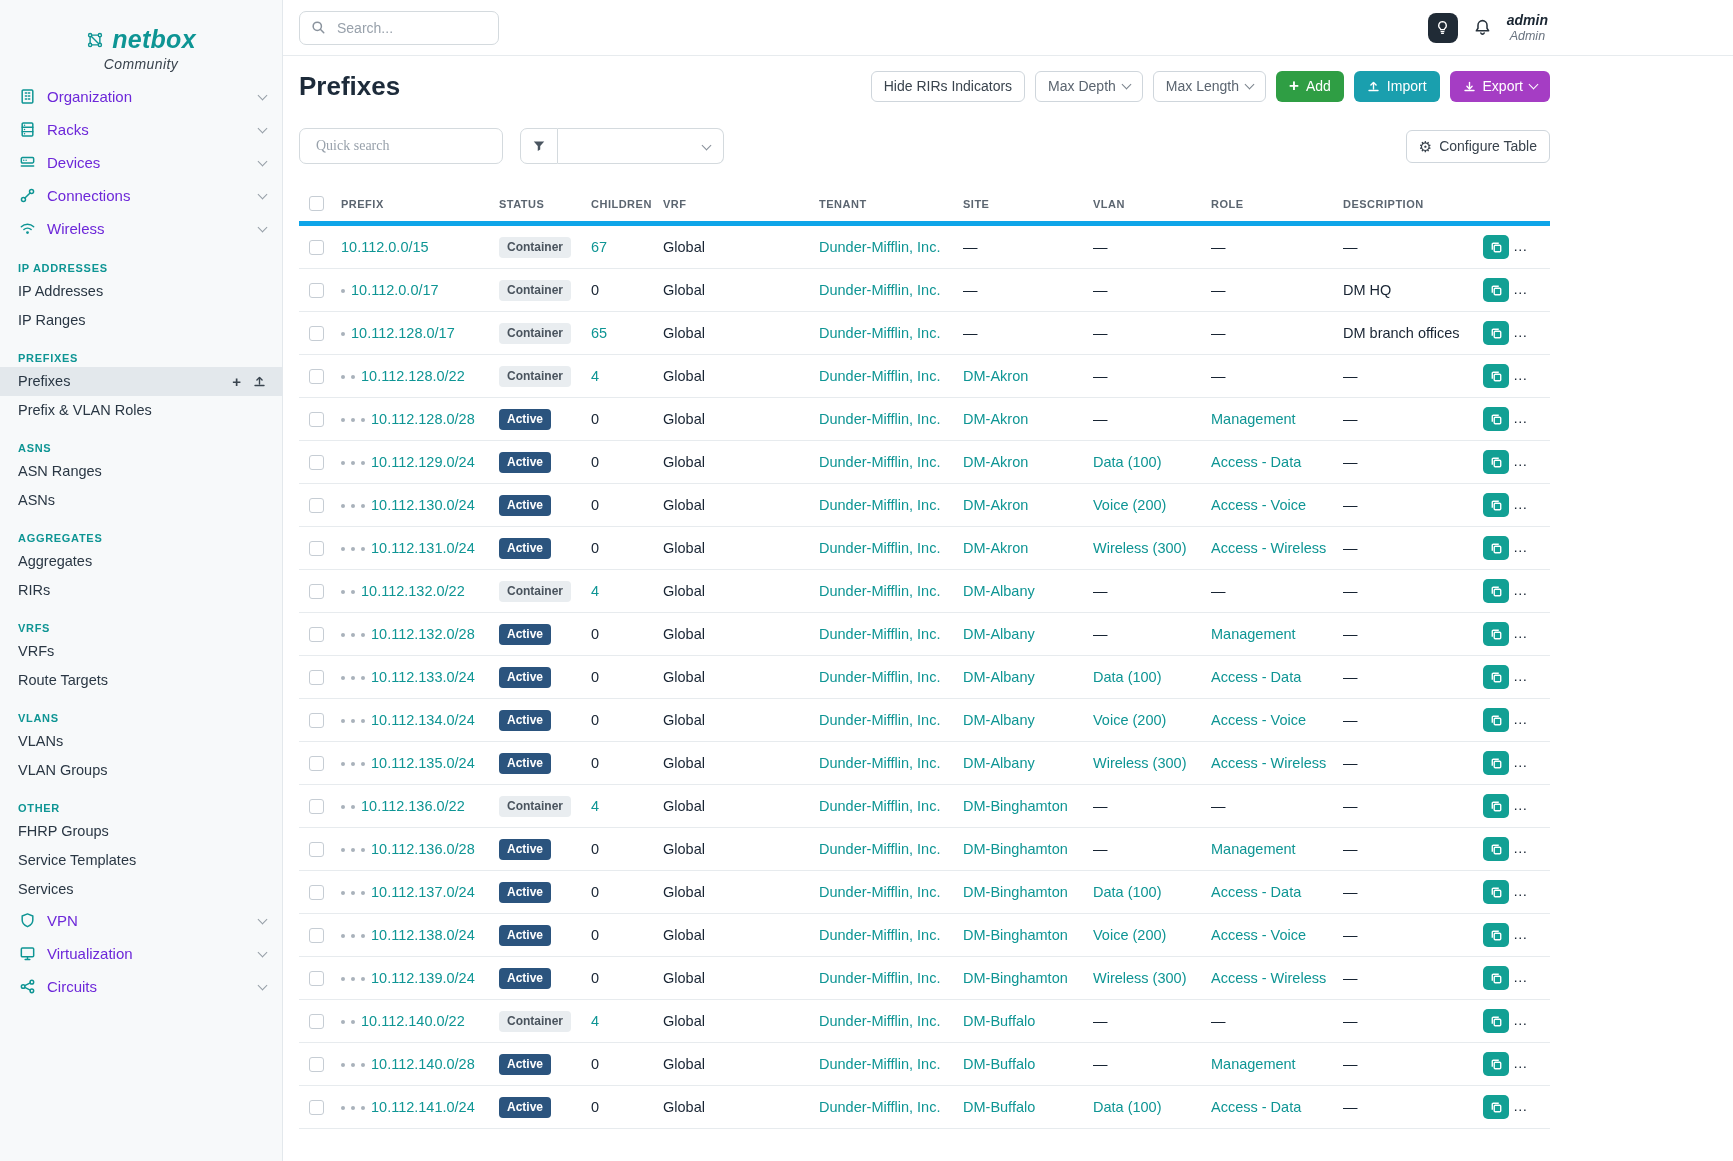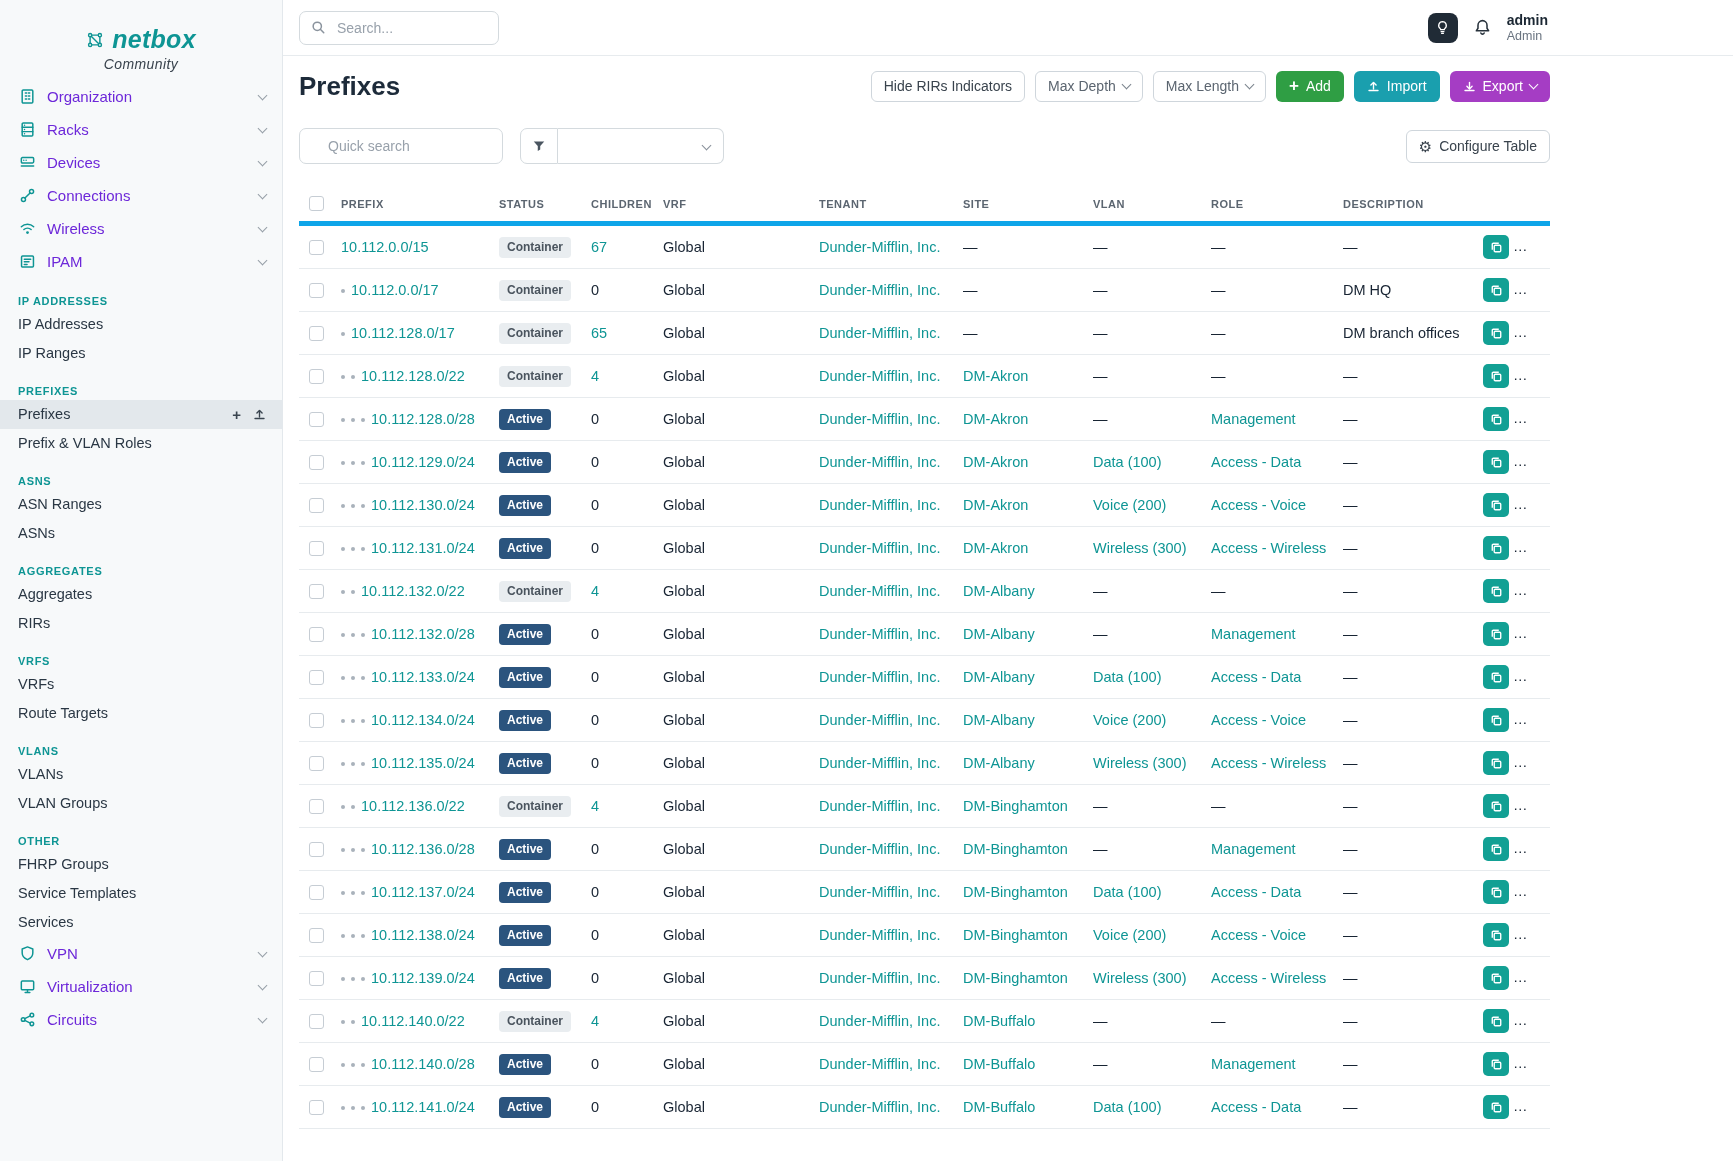--- a/index.html
+++ b/index.html
@@ -32,21 +32,21 @@
 
   
   .main { flex:1; min-width:0; }
   .topbar { height:56px; border-bottom:1px solid #e7ebee; display:flex; align-items:center; padding:0 185px 0 16px; background:#fff; }
   .search-box { display:flex; align-items:center; gap:9px; width:200px; height:34px; border:1px solid #d4dade; border-radius:7px; padding:0 11px; color:#8a939d; background:#fff; }
   .search-box input { border:none; outline:none; flex:1; font-size:14px; font-family:inherit; background:transparent; color:#182433; min-width:0; }
   .search-box input::placeholder { color:#98a1ab; }
   .topbar-right { margin-left:auto; display:flex; align-items:center; gap:15px; }
   .theme-btn { width:30px; height:30px; border-radius:8px; background:#202b36; border:none; display:flex; align-items:center; justify-content:center; cursor:pointer; }
   .bell-btn { background:none; border:none; padding:0; display:flex; cursor:pointer; color:#28323c; }
-  .user { text-align:left; cursor:pointer; }
+  .user { text-align:center; cursor:pointer;font-style:italic; }
   .user-name { font-size:14px; font-weight:700; color:#1b2733; }
   .user-role { font-size:12.5px; color:#6a7480; margin-top:1px; }
 
   
   .content { padding:0 183px 0 16px; }
   .page-head { display:flex; align-items:center; margin-top:10px; height:40px; }
   .page-head h1 { font-size:26px; font-weight:600; color:#1d2b3a; margin:0; }
   .page-actions { margin-left:auto; display:flex; gap:10px; align-items:center; }
   .btn { height:31px; display:inline-flex; align-items:center; gap:7px; padding:0 12px; border-radius:6px;
          font-size:14px; border:1px solid transparent; cursor:pointer; font-family:inherit; background:#fff; white-space:nowrap; }
@@ -59,21 +59,21 @@
   .btn-icon { display:inline-flex; }
 
   
   .tabs { margin-top:12px; border-bottom:1px solid #dfe4e8; display:flex; padding-left:2px; }
   .tab { padding:9px 16px 10px; font-size:14.5px; color:#5b6570; cursor:pointer; display:flex; align-items:center; gap:8px; }
   .tab.active { border:1px solid #dfe4e8; border-bottom:1px solid #fff; border-radius:7px 7px 0 0; margin-bottom:-1px; color:#182433; background:#fff; }
   .count-badge { background:#5f6b76; color:#fff; font-size:11.5px; font-weight:600; padding:2px 7px; border-radius:4px; line-height:1.25; }
 
   
   .controls { margin-top:22px; display:flex; align-items:center; }
-  .quick-search { width:204px; height:36px; border:1px solid #d4dade; border-radius:7px; padding:0 28px; font-size:14px; font-family:Liberation Sans, sans-serif; outline:none; color:#182433; }
+  .quick-search { width:204px; height:36px; border:1px solid #d4dade; border-radius:7px; padding:0 16px; font-size:14px; font-family:Liberation Serif, serif; outline:none; color:#182433; }
   .quick-search::placeholder { color:#98a1ab; }
   .filter-group { display:flex; margin-left:17px; }
   .funnel-btn { width:38px; height:36px; border:1px solid #d4dade; border-radius:7px 0 0 7px; background:#fff; display:flex; align-items:center; justify-content:center; cursor:pointer; }
   .select { width:166px; height:36px; border:1px solid #d4dade; border-left:none; border-radius:0 7px 7px 0; position:relative; background:#fff; cursor:pointer; }
   .select .chev { position:absolute; right:13px; top:13px; color:#6a7480; }
   .configure { margin-left:auto; height:33px; }
   .gear { font-size:15px; line-height:1; color:#39434d; }
 
   
   table { margin-top:24px; width:100%; border-collapse:collapse; table-layout:fixed; }
@@ -161,30 +161,20 @@
     <span class="nav-icon">
             <svg width="17" height="17" viewBox="0 0 16 16" fill="none" stroke="currentColor" stroke-width="1.4" stroke-linecap="round" stroke-linejoin="round">
               <path d="M2.2 6.4a8.3 8.3 0 0 1 11.6 0"></path>
               <path d="M4.6 9a5 5 0 0 1 6.8 0"></path>
               <path d="M8 11.8h.01" stroke-width="2.6"></path>
             </svg>
           </span>
     <span class="nav-label">Wireless</span>
     <i class="chev nav-chev"></i>
   </div>
-        <div class="nav-item">
-    <span class="nav-icon">
-            <svg width="17" height="17" viewBox="0 0 16 16" fill="none" stroke="currentColor" stroke-width="1.4" stroke-linecap="round" stroke-linejoin="round">
-              <rect x="2.4" y="2.8" width="11.2" height="10.4" rx="1"></rect>
-              <path d="M5 5.8h6M5 8.3h4.4M5 10.8h2.6"></path>
-            </svg>
-          </span>
-    <span class="nav-label">IPAM</span>
-    <i class="chev nav-chev"></i>
-  </div>
         <div class="nav-group-header">IP ADDRESSES</div>
         <div class="nav-sub">
         <span>IP Addresses</span>
 
       </div>
         <div class="nav-sub">
         <span>IP Ranges</span>
 
       </div>
         <div class="nav-group-header">PREFIXES</div>

